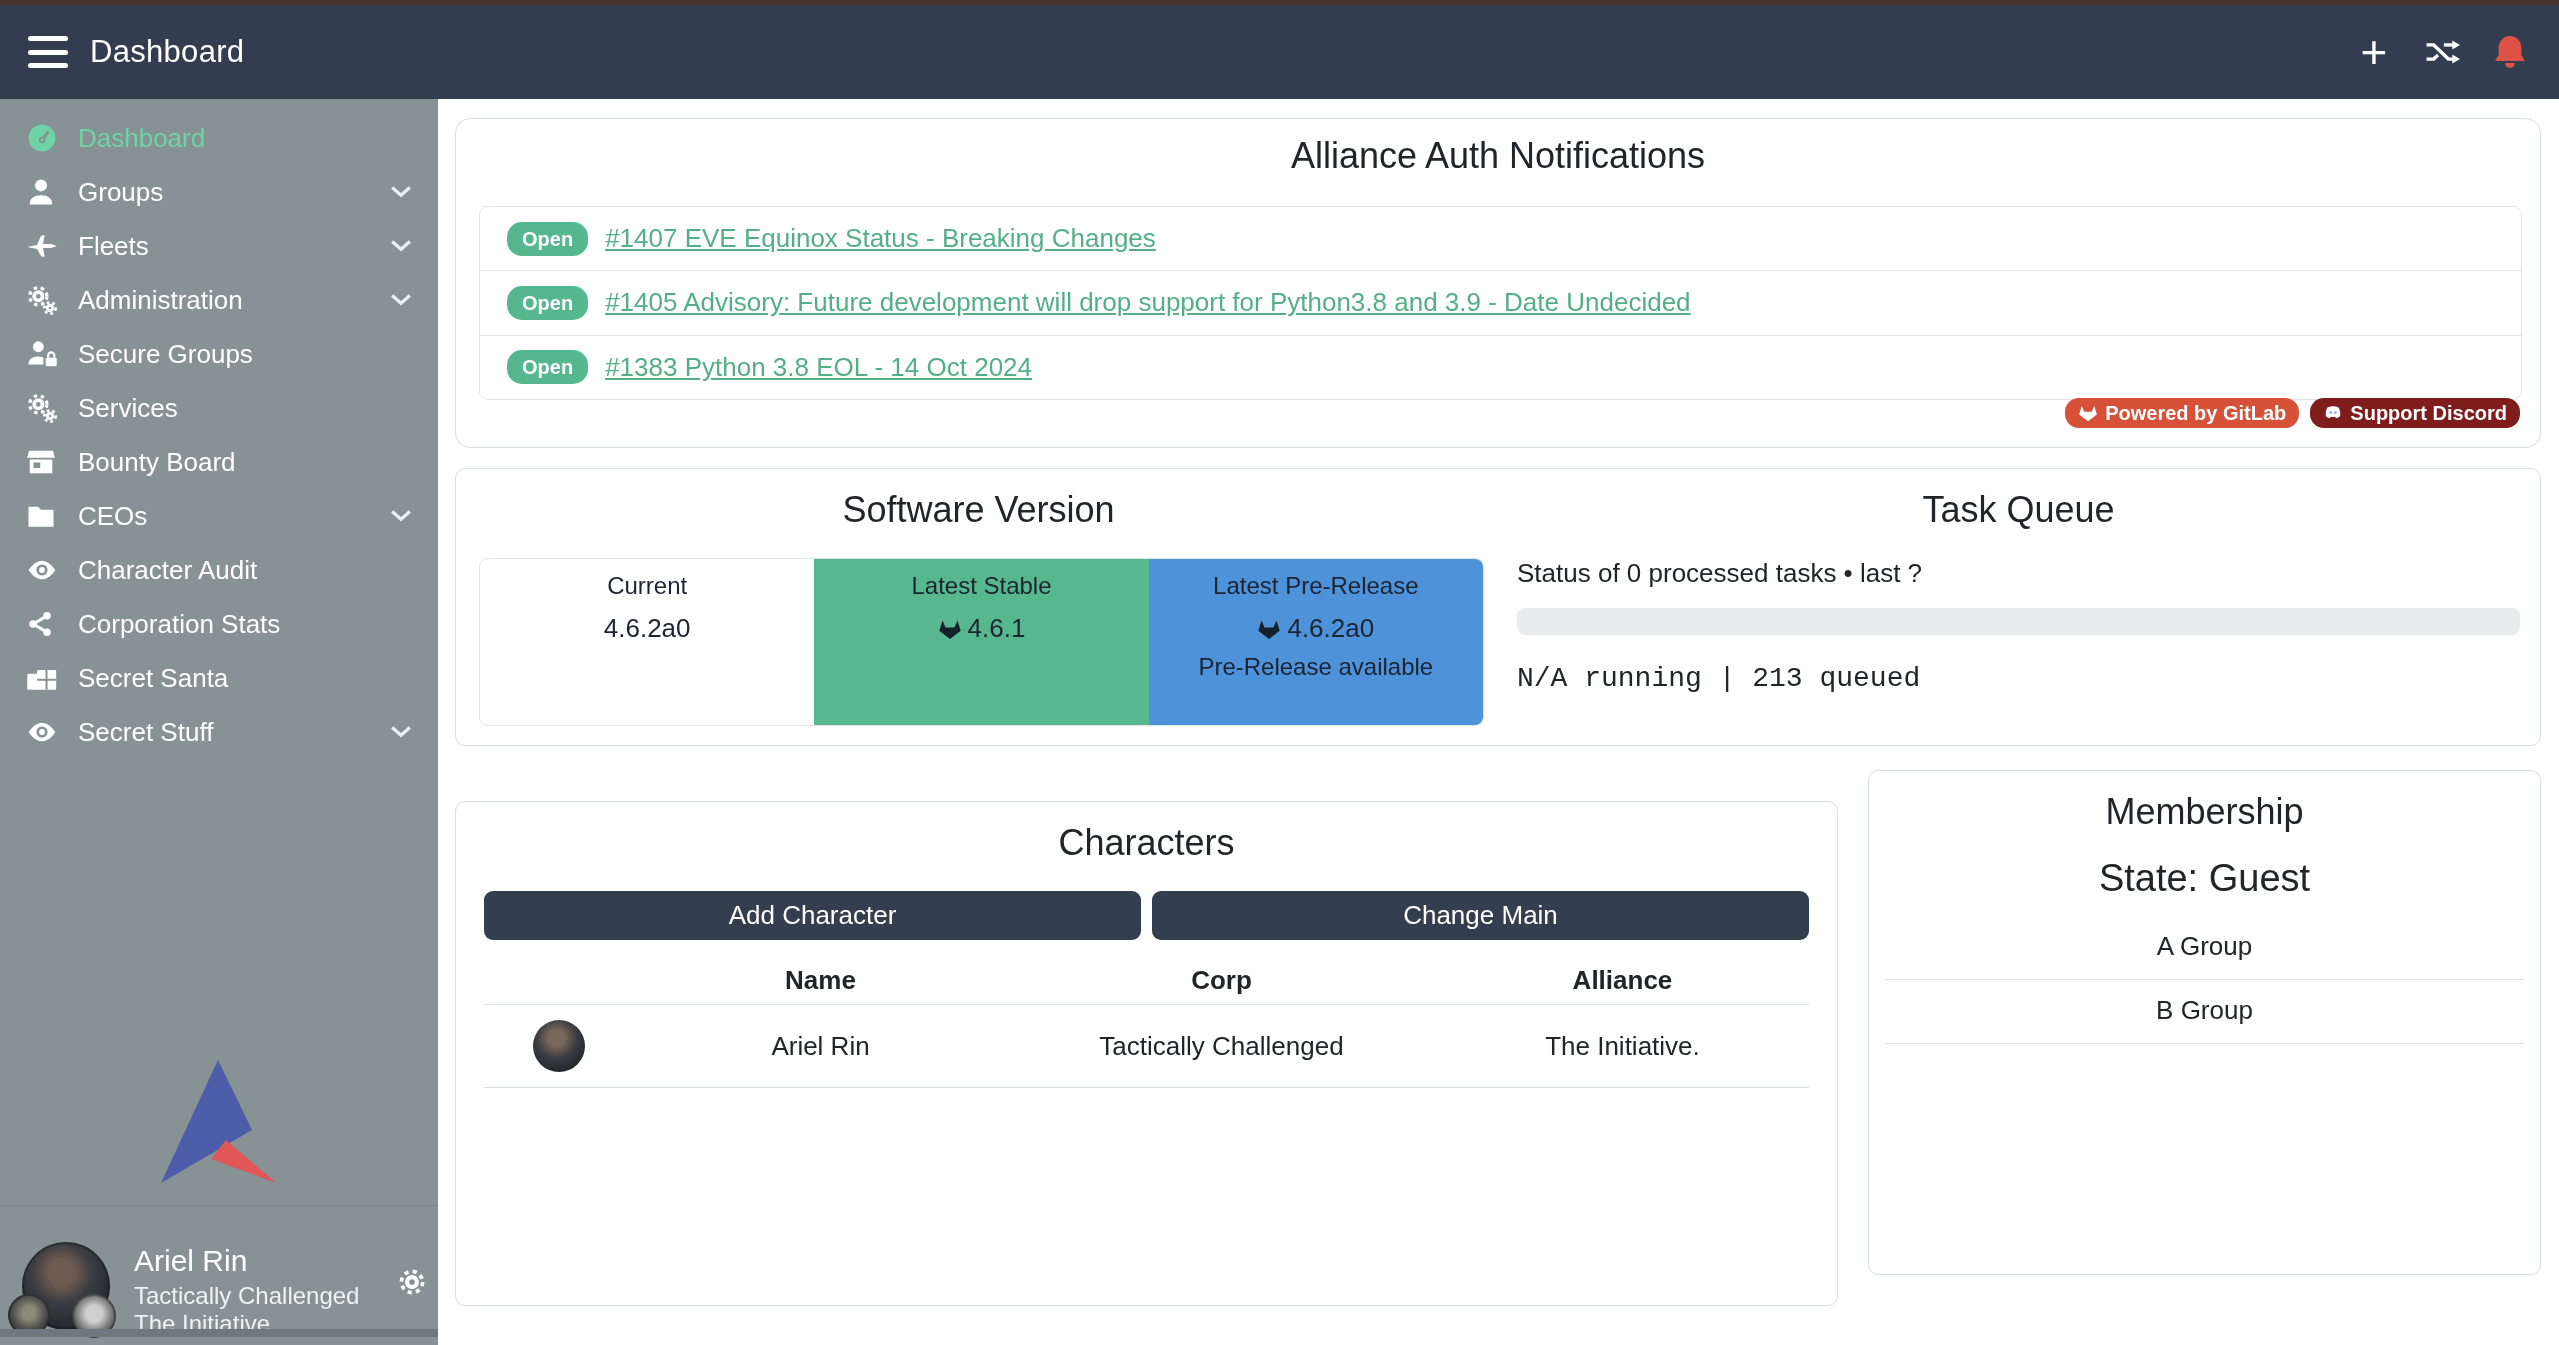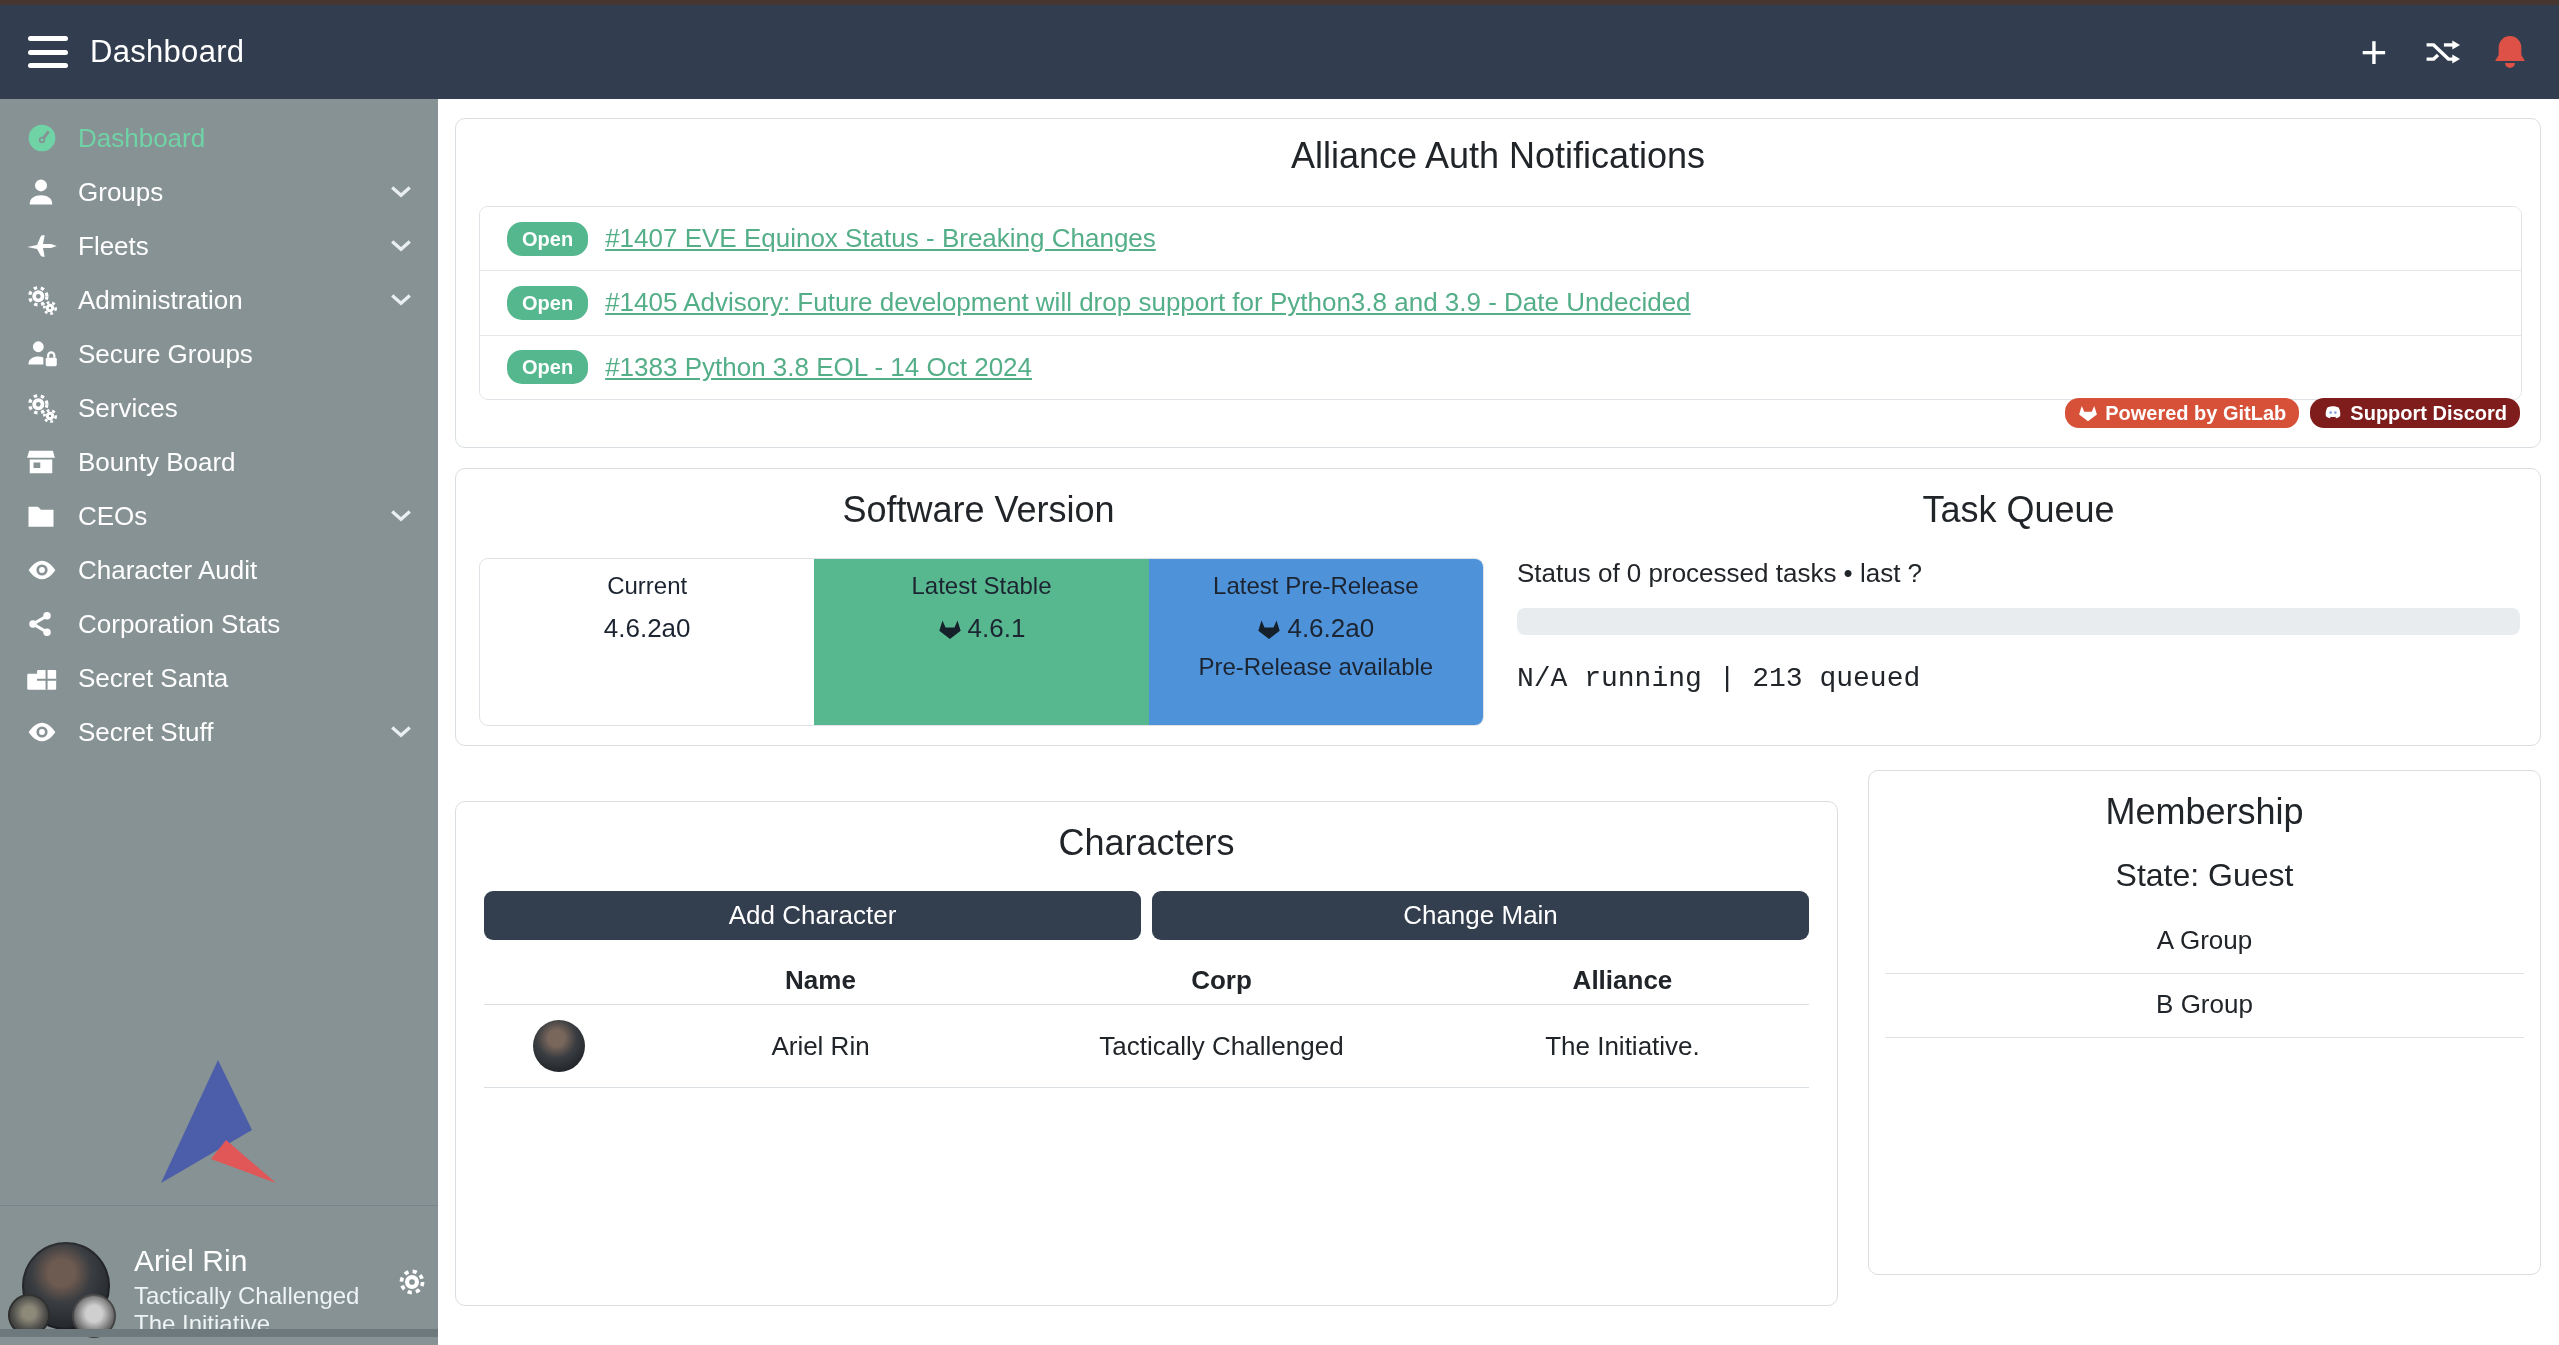--- a/index.html
+++ b/index.html
@@ -44,21 +44,21 @@
   .user-alliance { position:absolute; left:134px; top:104px; color:#eef3f4; font-size:24px; }
   .user-gear { position:absolute; left:396px; top:60px; width:32px; height:32px; cursor:pointer; }
   .side-bottom-strip { position:absolute; left:0; bottom:0; width:438px; height:8px; background:#6d797c; }
 
   
   .main { position:absolute; left:438px; top:99px; width:2121px; height:1246px; background:#fff; }
   .panel { position:absolute; background:#fff; border:1px solid #d9dee2; border-radius:10px; }
   .panel-title { text-align:center; font-size:36px; color:#212529; font-weight:400; }
 
   
-  .panel-notif { left:17px; top:19px; width:2086px; height:330px; }
+  .panel-notif { left:17px; top:19px; width:2086px; height:330px;border-radius:15px; }
   .panel-notif .panel-title { margin-top:16px; }
   .notif-list { position:absolute; left:23px; top:87px; width:2043px; height:194px;
     border:1px solid #dfe3e7; border-radius:9px; display:flex; flex-direction:column; overflow:hidden; }
   .notif-row { flex:1; display:flex; align-items:center; padding-left:27px; background:#fff; }
   .notif-row + .notif-row { border-top:1px solid #e4e7ea; }
   .open-badge { background:#55b78e; color:#fff; font-size:20px; font-weight:bold;
     padding:7px 15px; border-radius:15px; line-height:1; }
   .notif-link { margin-left:17px; font-size:26px; color:#54ae88; text-decoration:underline; cursor:pointer; }
   .notif-footer { position:absolute; right:20px; top:279px; display:flex; gap:11px; }
   .shield { height:28px; display:flex; align-items:center; gap:7px; padding:15px 13px;
@@ -96,21 +96,21 @@
   .ct-header { height:48px; font-size:26px; font-weight:bold; }
   .ct-header div { text-align:center; }
   .ct-row { height:84px; border-top:1px solid #dadfe3; border-bottom:1px solid #dadfe3; font-size:26px; }
   .ct-row div { text-align:center; }
   .char-avatar { width:52px; height:52px; border-radius:50%; margin:0 auto;
     background:radial-gradient(circle at 45% 35%, #7a675c 0 18%, #3a3d41 45%, #202327 80%, #141619 100%); }
 
   
   .panel-member { left:1430px; top:671px; width:673px; height:505px; }
   .panel-member .panel-title { margin-top:20px; }
-  .member-state { margin-top:24px; text-align:center; font-size:32px; }
+  .member-state { margin-top:24px; text-align:center; font-size:38px; }
   .member-groups { margin:16px 16px 0; }
   .member-group { text-align:center; font-size:26px; padding:15px 0 17px; border-bottom:1px solid #dee2e6; }
 
   svg { display:block; }
 </style>
 </head>
 <body>
 
 <div class="top-strip"></div>
 

